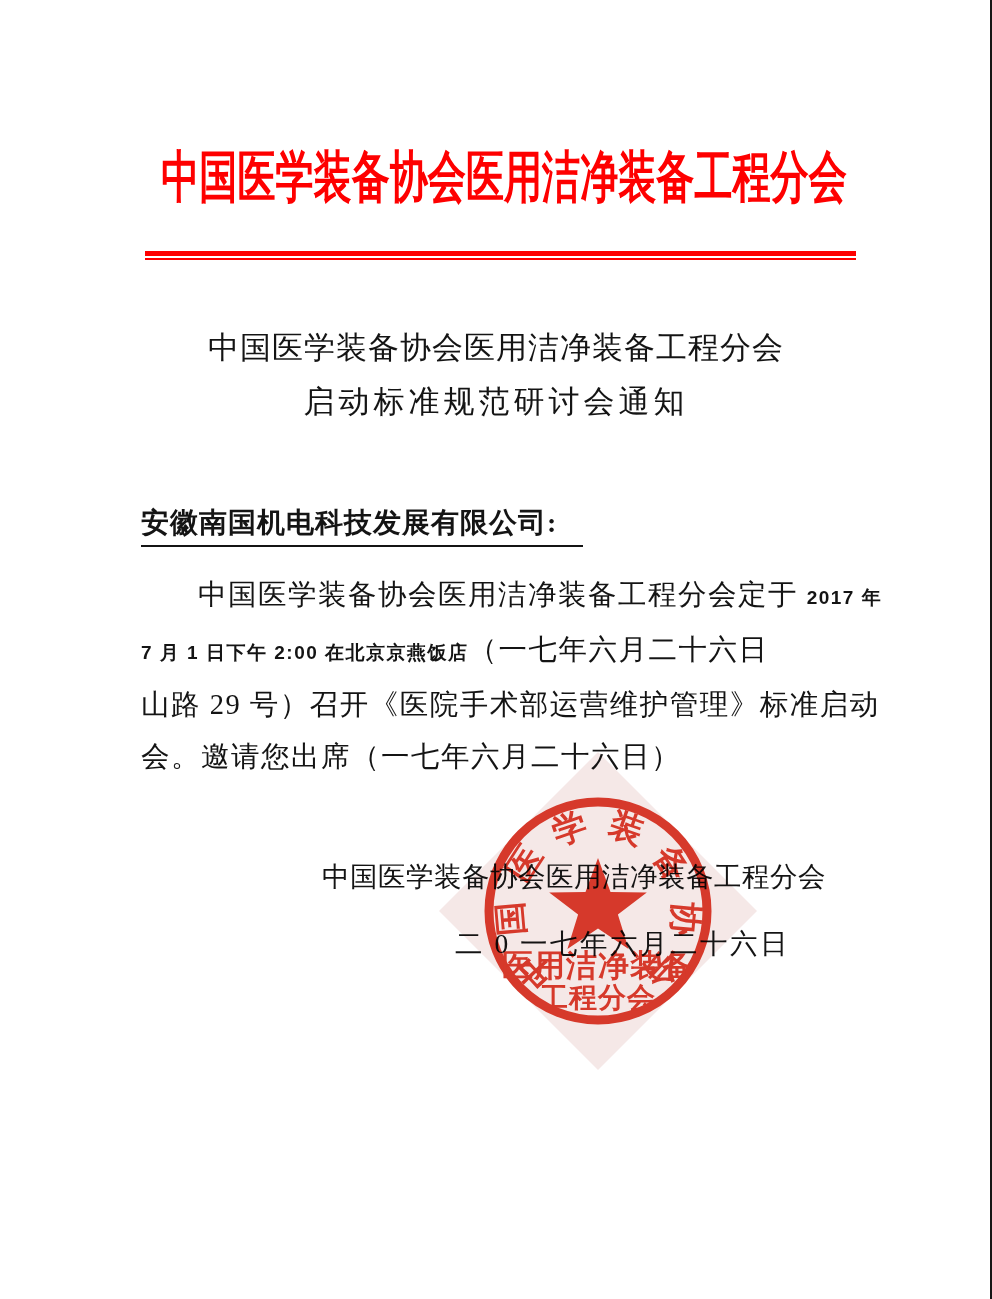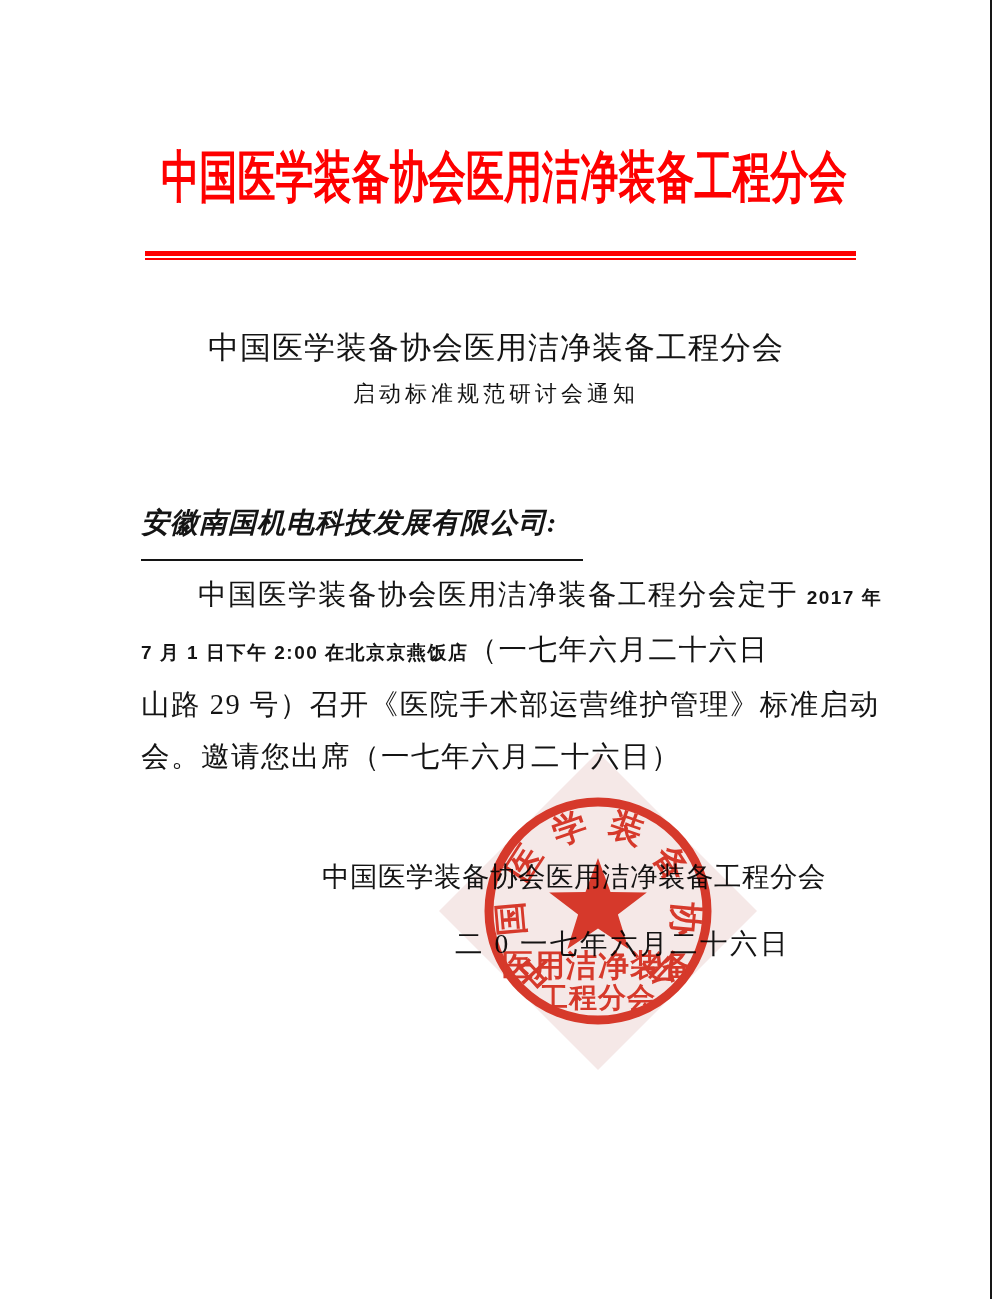--- a/index.html
+++ b/index.html
@@ -22,25 +22,25 @@
     transform:scaleX(0.68);transform-origin:center;letter-spacing:0px;
   }
   .divider{position:absolute;left:145px;top:251px;width:711px;}
   .divider .thick{height:5px;background:var(--header-red);}
   .divider .gap{height:2px;background:#ffffff;}
   .divider .thin{height:2px;background:var(--header-red);}
 
   
   .doc-title{position:absolute;left:0;top:331px;width:992px;text-align:center;}
   .doc-title .l1{font-size:31px;line-height:34px;letter-spacing:1px;white-space:nowrap;}
-  .doc-title .l2{margin-top:12px;font-size:22px;line-height:34px;letter-spacing:4px;white-space:nowrap;}
+  .doc-title .l2{margin-top:20px;font-size:31px;line-height:34px;letter-spacing:4px;white-space:nowrap;}
 
   
   .salutation{position:absolute;left:141px;top:504px;font-size:28px;font-weight:bold;letter-spacing:1px;white-space:nowrap;}
-  .salutation .u{display:inline-block;border-bottom:2px solid #141414;padding-right:26px;padding-bottom:17px;font-style:italic;}
+  .salutation .u{display:inline-block;border-bottom:2px solid #141414;padding-right:26px;padding-bottom:3px;}
 
   
   .body-par{position:absolute;left:141px;top:569px;width:716px;}
   .body-line{font-size:28.5px;line-height:52px;letter-spacing:1.5px;white-space:nowrap;}
   .body-line.indent{padding-left:57px;}
   .body-line .b{font-weight:bold;font-family:"Liberation Sans","DejaVu Sans",sans-serif;font-size:19px;}
 
   
   .signature{position:absolute;left:322px;top:859px;font-size:27.5px;letter-spacing:0.5px;white-space:nowrap;z-index:2;}
   .date-line{position:absolute;left:455px;top:926px;font-size:27.5px;letter-spacing:2.5px;white-space:nowrap;z-index:2;}

